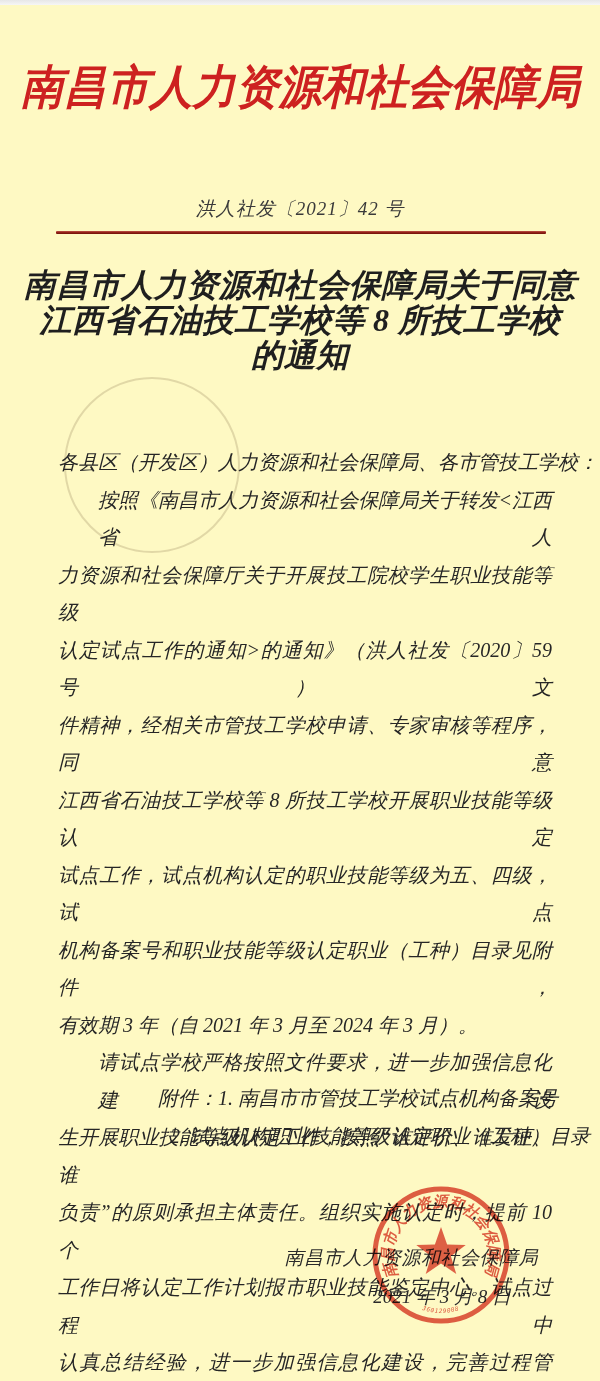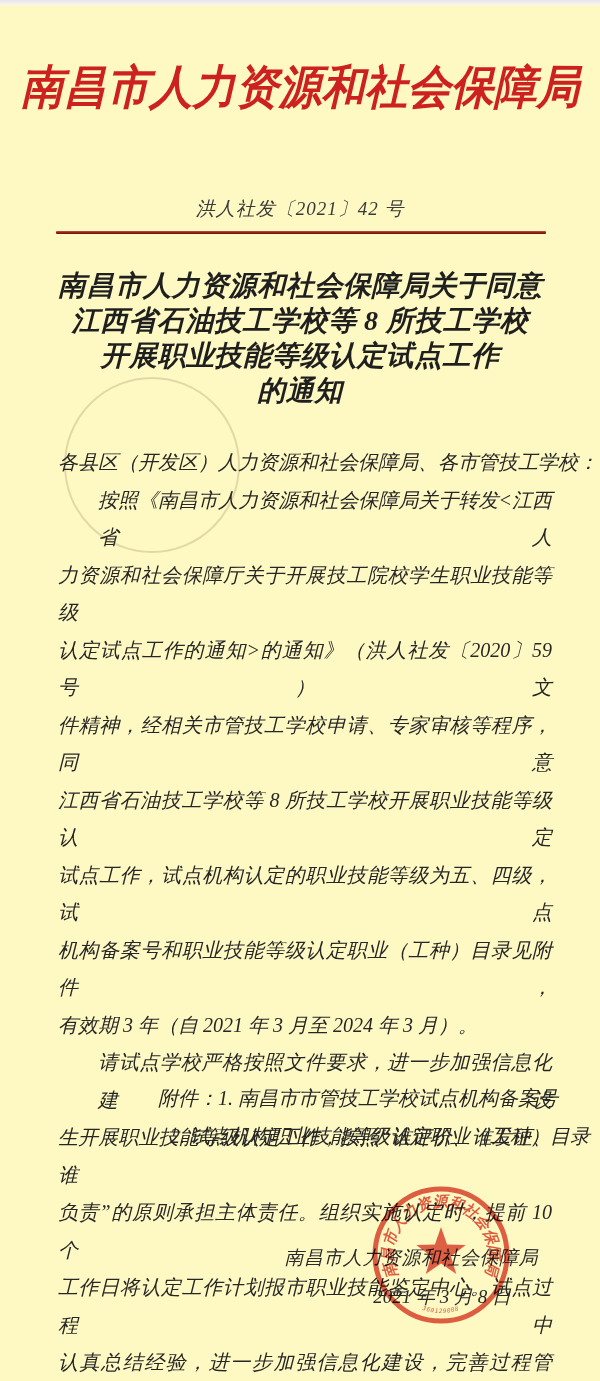--- a/index.html
+++ b/index.html
@@ -47,21 +47,21 @@
     position: absolute;
     top: 231px; left: 56px; width: 490px; height: 3px;
     background: linear-gradient(to bottom, #c0524a 0%, #8e1d13 55%, #6f1209 100%);
     border-radius: 1px;
   }
 
   .doc-title {
     position: absolute;
     top: 268px; left: 0; right: 0;
     text-align: center;
-    font-size: 28px;
+    font-size: 32px;
     font-weight: bold;
     line-height: 35px;
     color: #1f1f1f;
     letter-spacing: 0.5px;
   }
 
   .watermark-circle {
     position: absolute;
     left: 64px; top: 377px;
     width: 176px; height: 176px;
@@ -127,21 +127,20 @@
 
   <div class="letterhead">南昌市人力资源和社会保障局</div>
 
   <div class="doc-number">洪人社发〔2021〕42 号</div>
 
   <div class="red-line"></div>
 
   <div class="doc-title">
     <div>南昌市人力资源和社会保障局关于同意</div>
     <div>江西省石油技工学校等 8 所技工学校</div>
-    <div>开展职业技能等级认定试点工作</div>
     <div>的通知</div>
   </div>
 
   <div class="watermark-circle"></div>
 
   <div class="body-block">
       <div class="bline">各县区（开发区）人力资源和社会保障局、各市管技工学校：</div>
       <div class="bline full ind">按照《南昌市人力资源和社会保障局关于转发&lt;江西省人</div>
       <div class="bline full">力资源和社会保障厅关于开展技工院校学生职业技能等级</div>
       <div class="bline full">认定试点工作的通知&gt;的通知》（洪人社发〔2020〕59 号）文</div>

